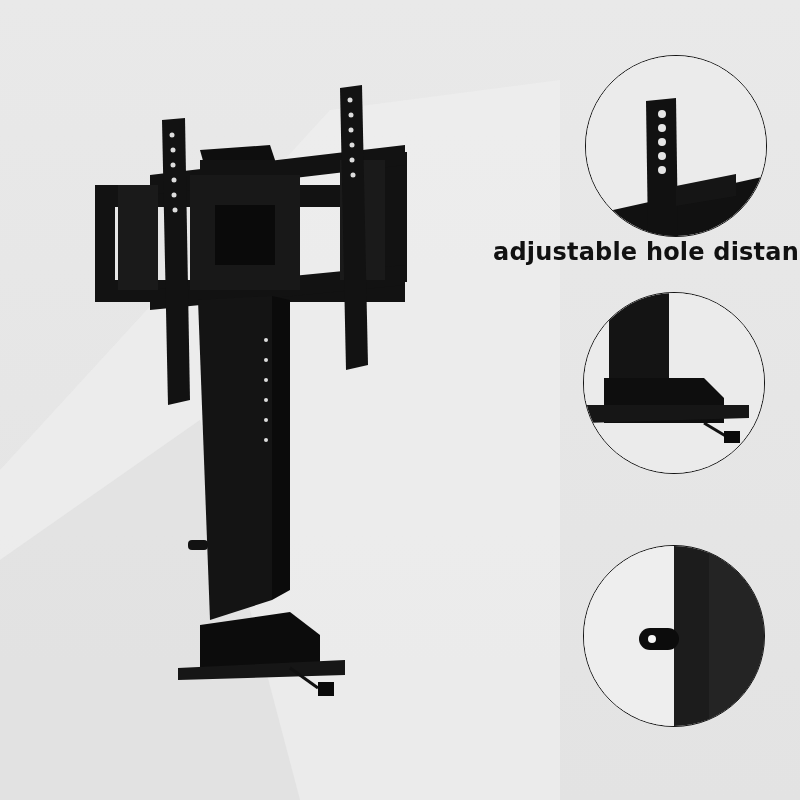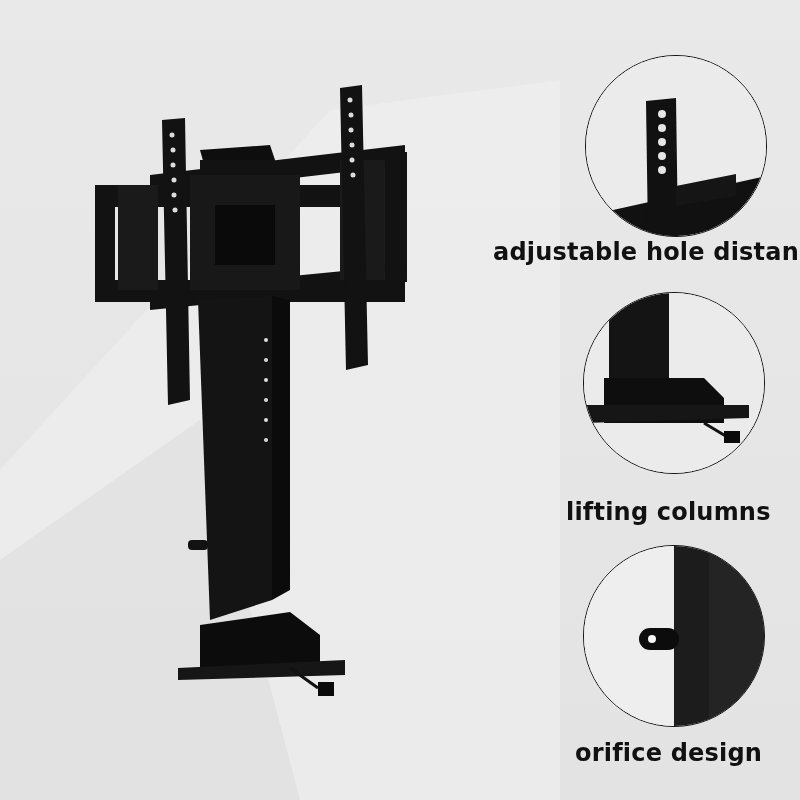--- a/index.html
+++ b/index.html
@@ -102,26 +102,24 @@
   <div class="circle c2">
     <svg viewBox="0 0 180 180">
       <rect width="180" height="180" fill="#ebebeb"></rect>
       <rect x="25" y="0" width="60" height="85" fill="#141414"></rect>
       <polygon points="20,85 120,85 140,105 140,130 20,130" fill="#0e0e0e"></polygon>
       <polygon points="0,112 165,112 165,125 0,130" fill="#161616"></polygon>
       <line x1="120" y1="130" x2="145" y2="145" stroke="#111" stroke-width="3"></line>
       <rect x="140" y="138" width="16" height="12" fill="#0a0a0a"></rect>
     </svg>
   </div>
-  <div class="label l2">lifting columns</div>
 
   <div class="circle c3">
     <svg viewBox="0 0 180 180">
       <rect width="90" height="180" fill="#eeeeee"></rect>
       <rect x="90" width="90" height="180" fill="#1c1c1c"></rect>
       <rect x="125" width="55" height="180" fill="#242424"></rect>
       <rect x="55" y="82" width="40" height="22" rx="11" fill="#0c0c0c"></rect>
       <circle cx="68" cy="93" r="4" fill="#f5f5f5"></circle>
     </svg>
   </div>
-  <div class="label l3">orifice design</div>
 
 </div>
 
 </body></html>

